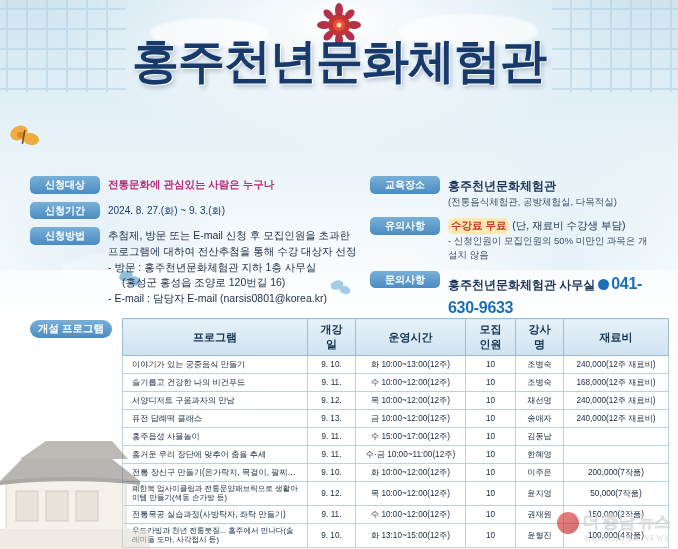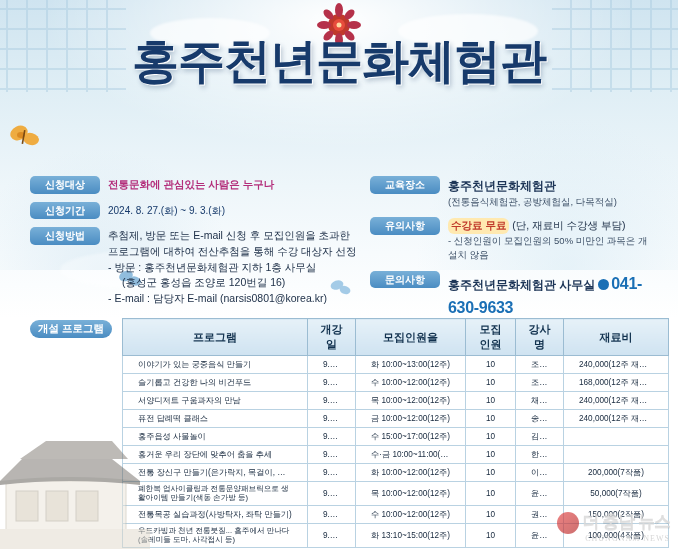--- a/index.html
+++ b/index.html
@@ -208,21 +208,21 @@
   thead th {
     background: linear-gradient(180deg, #e6f1f8 0%, #cfe3f1 100%);
     border: 1px solid #9bbcd2;
     font-size: 11px;
     font-weight: bold;
     padding: 3px 9px;
     color: #12324f;
   }
   tbody td {
     border: 1px solid #b9d2e2;
-    padding: 2px 15px;
+    padding: 2px 9px;
     height: 13px;
     background: rgba(255,255,255,0.72);
     white-space: nowrap;
     overflow: hidden;
     text-overflow: ellipsis;
   }
   td.c { text-align: center; }
   td.l { text-align: left; }
   td.two-line { white-space: normal; line-height: 1.25; font-size: 7.6px; }
 
@@ -429,21 +429,21 @@
         <col style="width:48px">
         <col style="width:110px">
         <col style="width:50px">
         <col style="width:48px">
         <col style="width:105px">
       </colgroup>
       <thead>
         <tr>
           <th>프로그램</th>
           <th>개강일</th>
-          <th>모집인원을</th>
+          <th>운영시간</th>
           <th>모집인원</th>
           <th>강사명</th>
           <th>재료비</th>
         </tr>
       </thead>
       <tbody>
         <tr>
           <td class="l">이야기가 있는 궁중음식 만들기</td>
           <td class="c">9. 10.</td>
           <td class="c">화 10:00~13:00(12주)</td>

